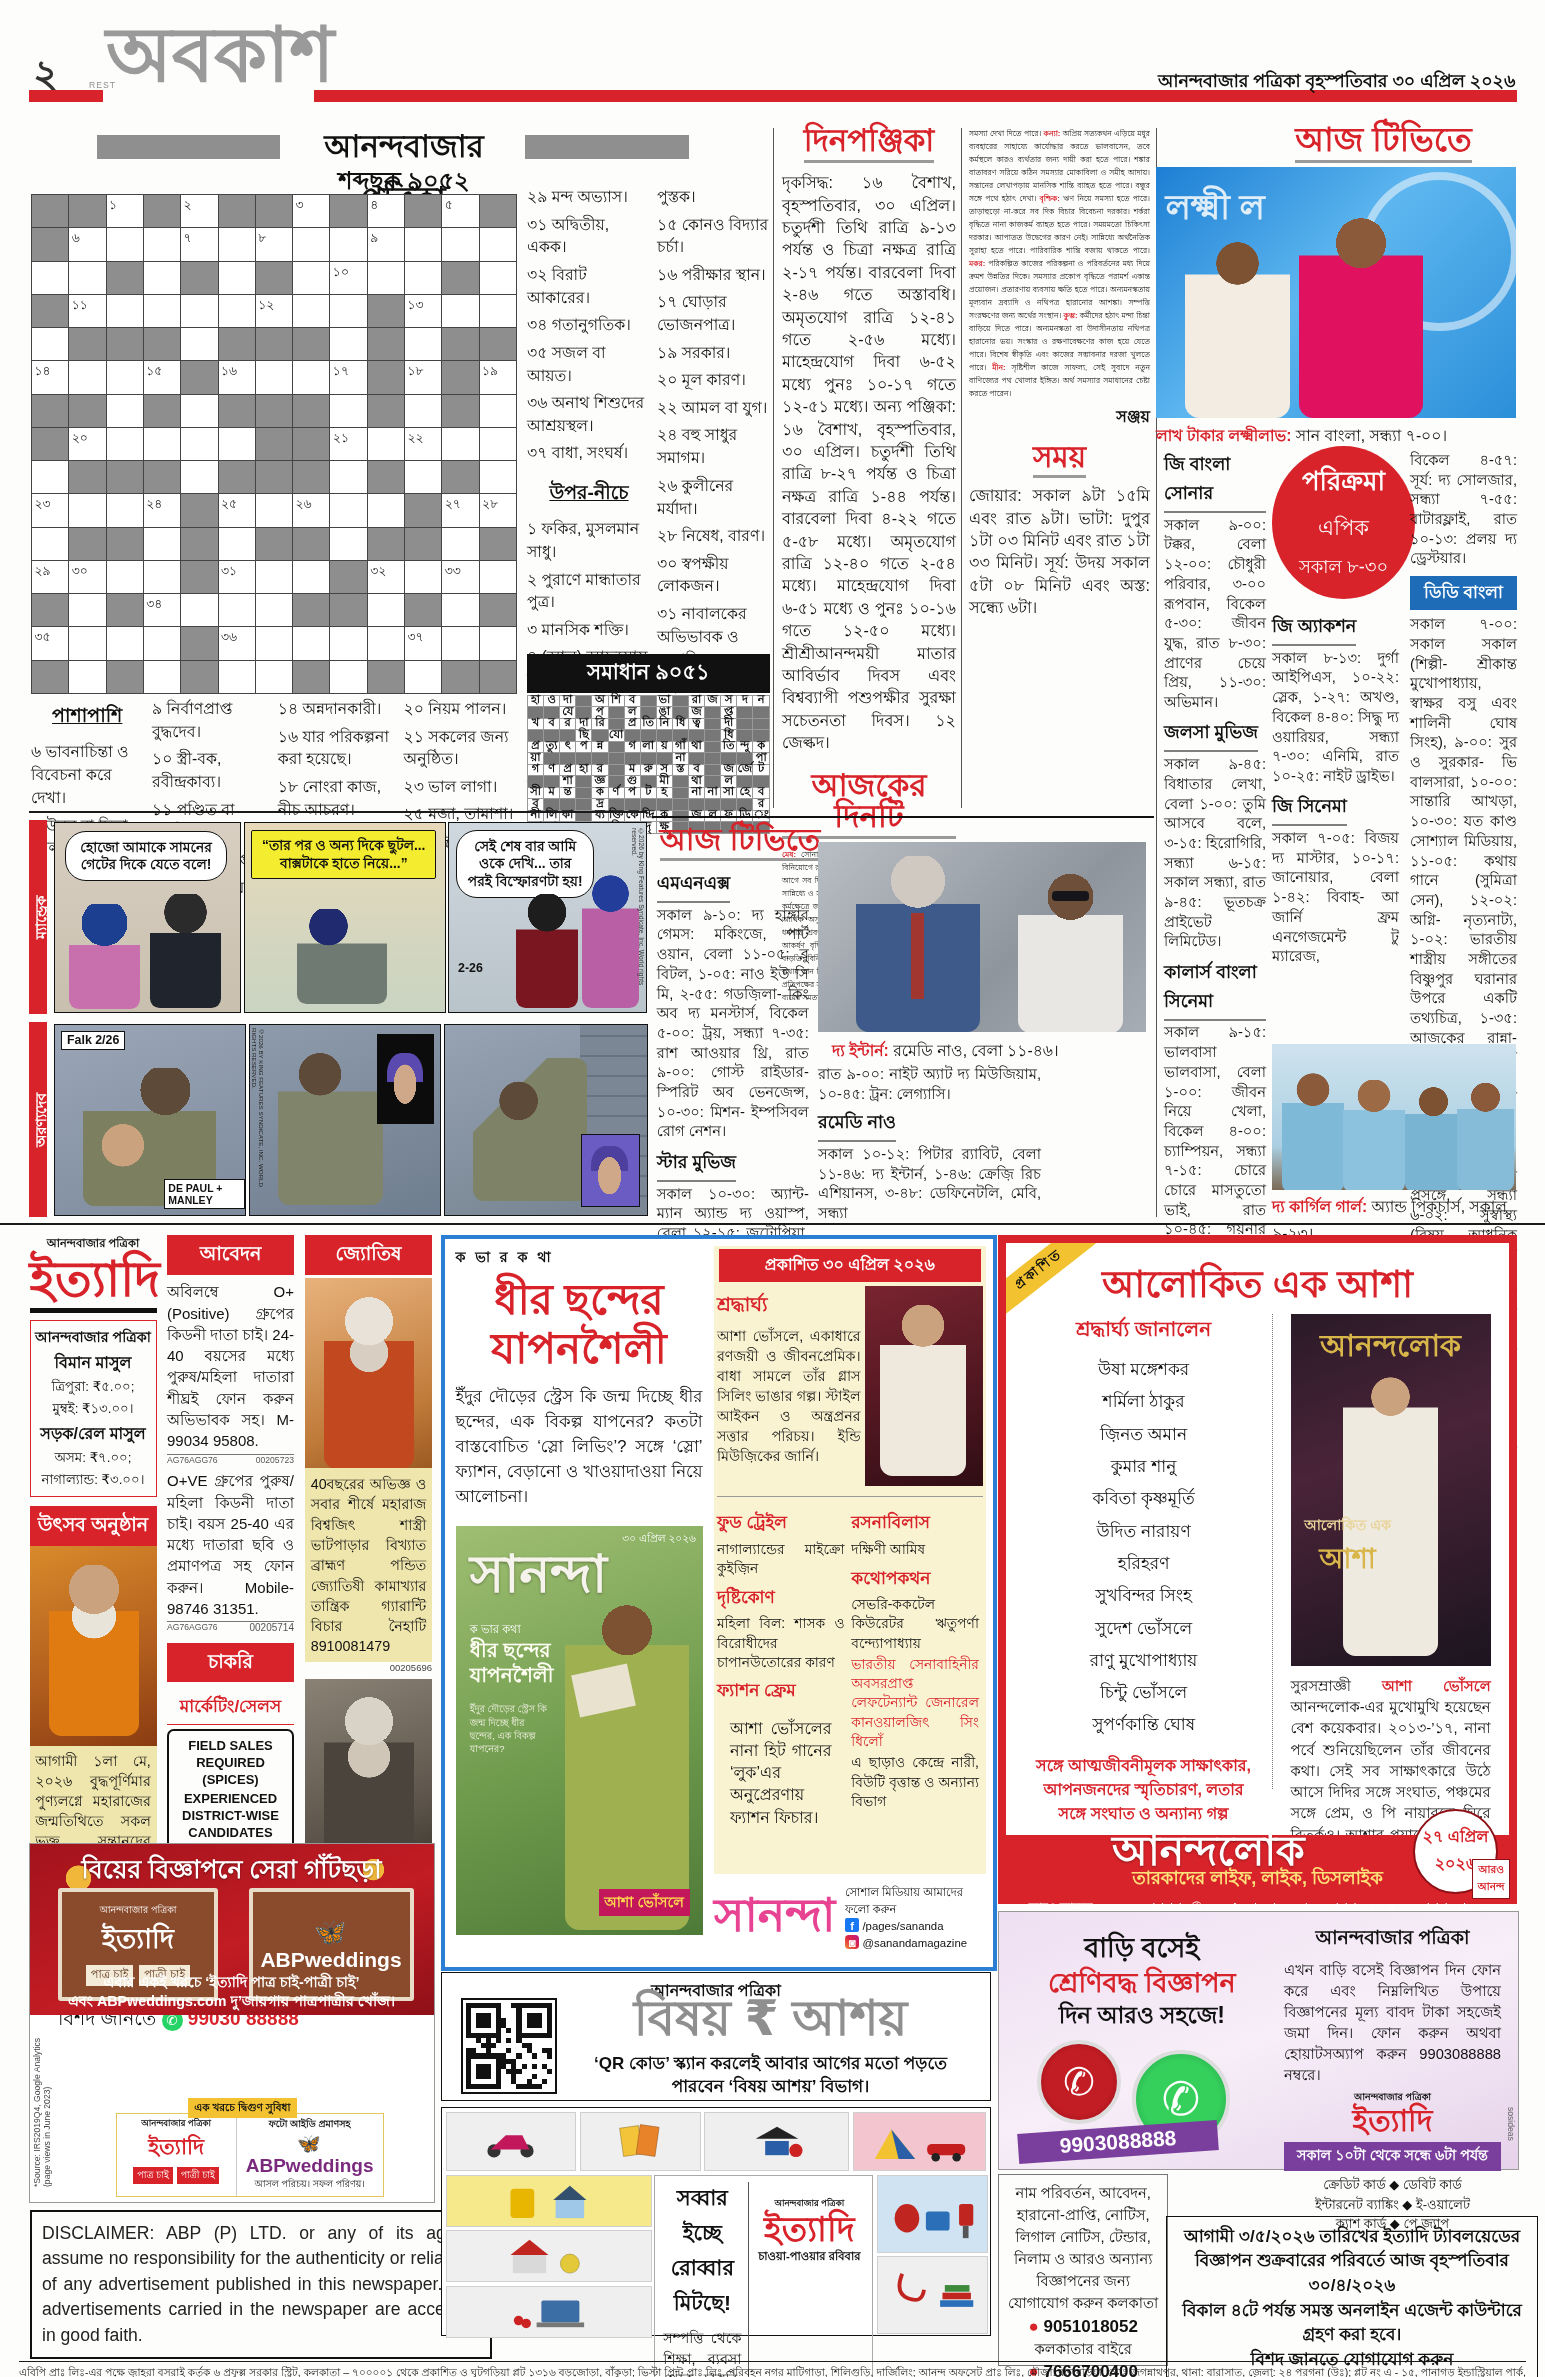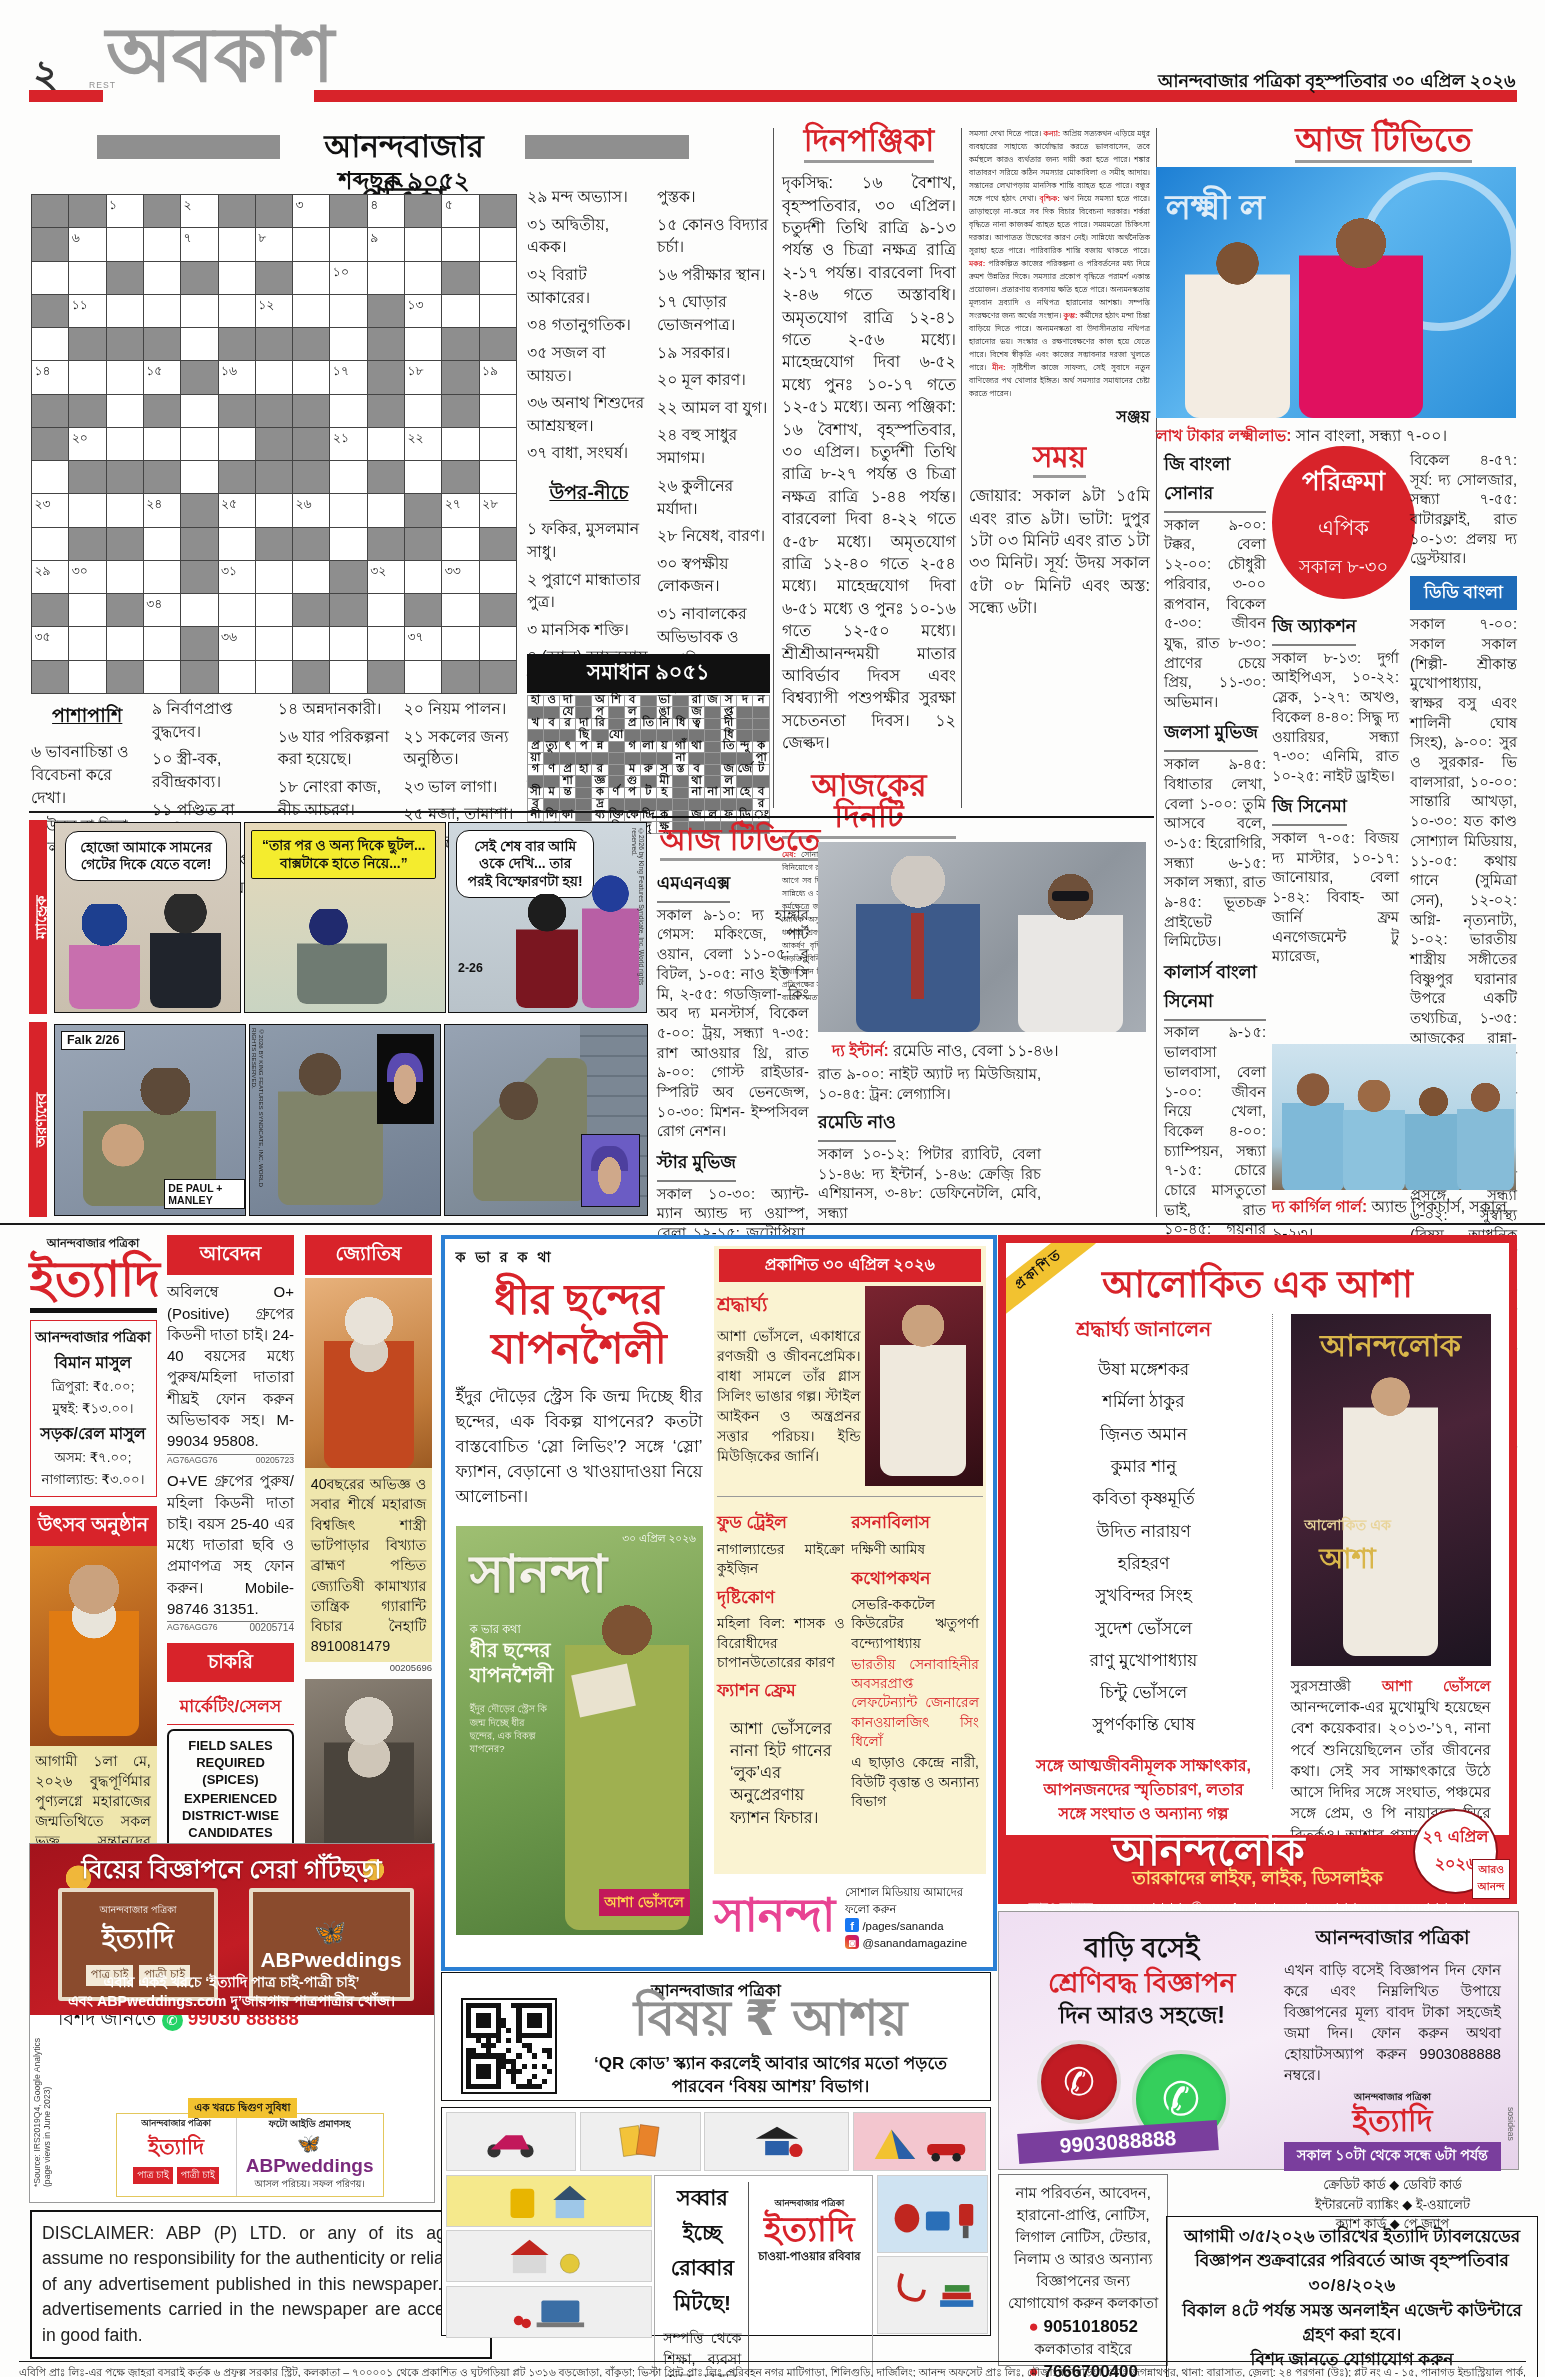--- a/index.html
+++ b/index.html
@@ -32,21 +32,21 @@
            padding-bottom:1.9px;font-weight:bold;}
   .chan p{font-size:14.7px;line-height:1.34;margin:0;text-align:justify;}
   .bodytxt{font-size:16px;line-height:1.4;}
   .sign{color:#d8232a;font-weight:bold;}
   
   .adheadbar{background:#d8232a;color:#fff;font-weight:bold;text-align:center;
              font-size:19px;padding:3.8px 0;}
   .ylw{background:#efe6ad;}
   .codeline{font-size:9.5px;color:#444;text-align:right;}
   .photo{position:absolute;overflow:hidden;}
-  .bubble{position:absolute;background:#fff;border:1.9px solid #111;border-radius:13px;
+  .bubble{position:absolute;background:#fff;border:1.9px solid #111;border-radius:21px;
           padding:6.7px 8.6px;font-size:13.8px;line-height:1.25;font-weight:bold;text-align:center;}
   .tile{background:#efefef;border:1px solid #cfcfcf;display:flex;align-items:center;justify-content:center;}
   .namelist div{font-size:17px;line-height:1.9;text-align:center;}
   .paybar{background:#7a3e9d;color:#fff;text-align:center;font-weight:bold;}
 </style>
 </head>
 <body>
 
 <div class="page">
 

